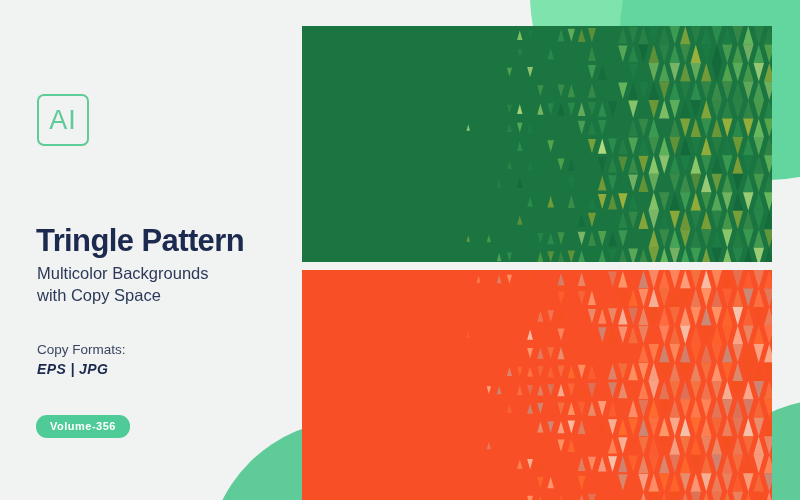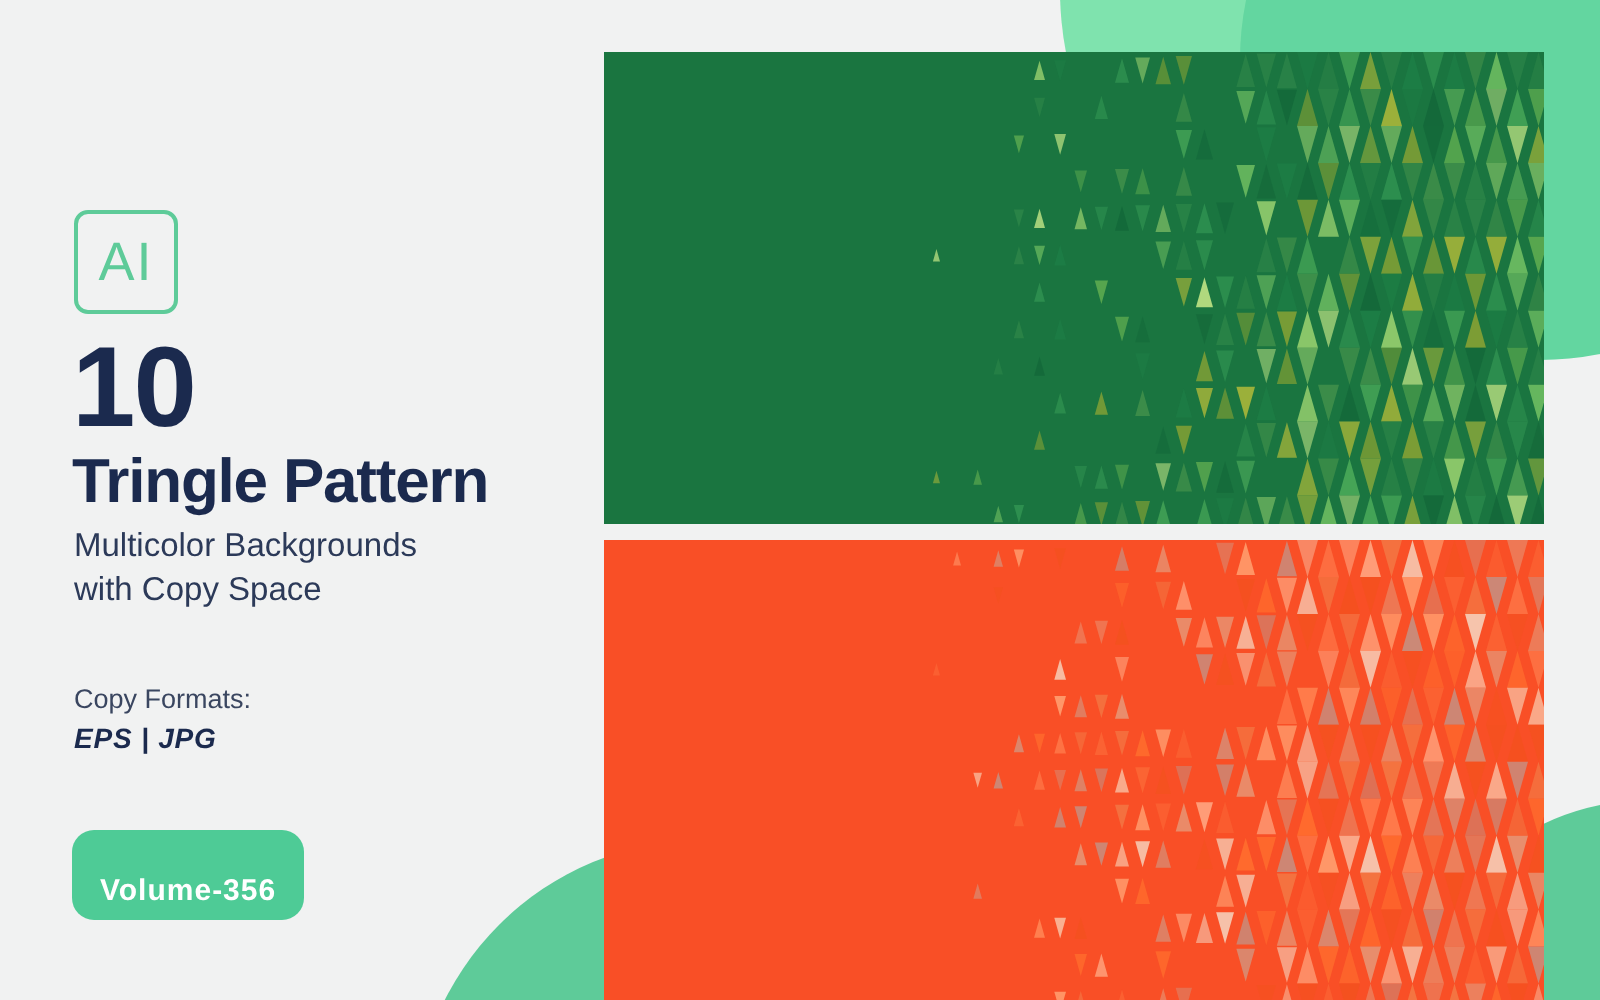--- a/index.html
+++ b/index.html
@@ -61,21 +61,21 @@
     position: absolute;
     left: 36px;
     top: 0;
     width: 260px;
     height: 500px;
     z-index: 5;
   }
   #ai-badge {
     position: absolute;
     left: 1px;
-    top: 105px;
+    top: 94px;
     width: 52px;
     height: 52px;
     border: 2px solid #5ecb99;
     border-radius: 7px;
     box-sizing: border-box;
     display: flex;
     align-items: center;
     justify-content: center;
   }
   #ai-badge .ai-text {
@@ -134,24 +134,24 @@
     font-weight: bold;
     letter-spacing: 0.4px;
     font-style: italic;
   }
   #volume-badge {
     position: absolute;
     left: 0px;
     top: 415px;
     background: #4ecb96;
     color: #ffffff;
-    font-size: 15px;
+    font-size: 11px;
     font-weight: bold;
     letter-spacing: 0.5px;
-    padding: 22px 14px 6px 14px;
+    padding: 5px 14px 6px 14px;
     border-radius: 11px;
     display: inline-block;
   }
 
   
   .panel {
     position: absolute;
     overflow: hidden;
     z-index: 4;
   }
@@ -185,21 +185,20 @@
   <div class="blob" id="blob-top-right-mid"></div>
   <div class="blob" id="blob-bottom-left"></div>
   <div class="blob" id="blob-bottom-right"></div>
 
   <div id="left-col">
 
     <div id="ai-badge">
       <span class="ai-text">AI</span>
     </div>
 
-    <div id="count-heading">10</div>
 
     <div id="title-heading">Tringle Pattern</div>
 
     <div id="subtitle">Multicolor Backgrounds<br>with Copy Space</div>
 
     <div id="file-formats-label">Copy Formats:</div>
     <div id="file-formats-value">EPS  |  JPG</div>
 
     <div id="volume-badge">Volume-356</div>
   </div>

